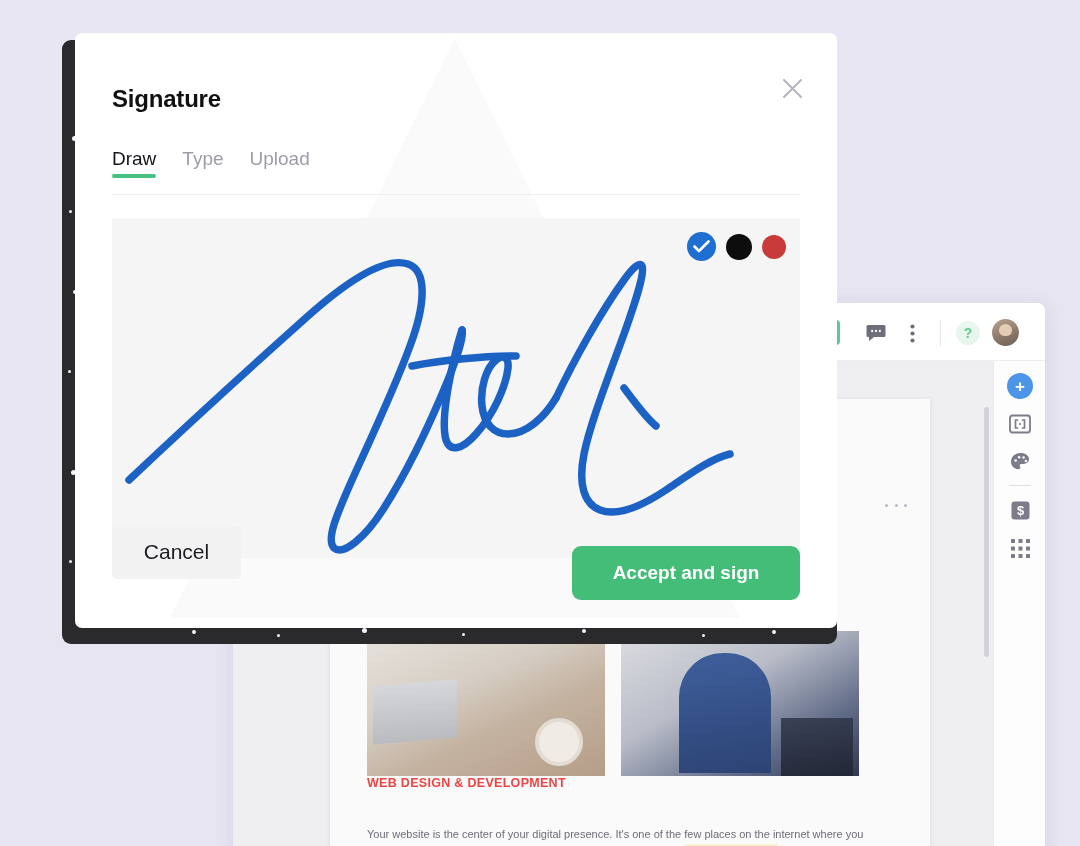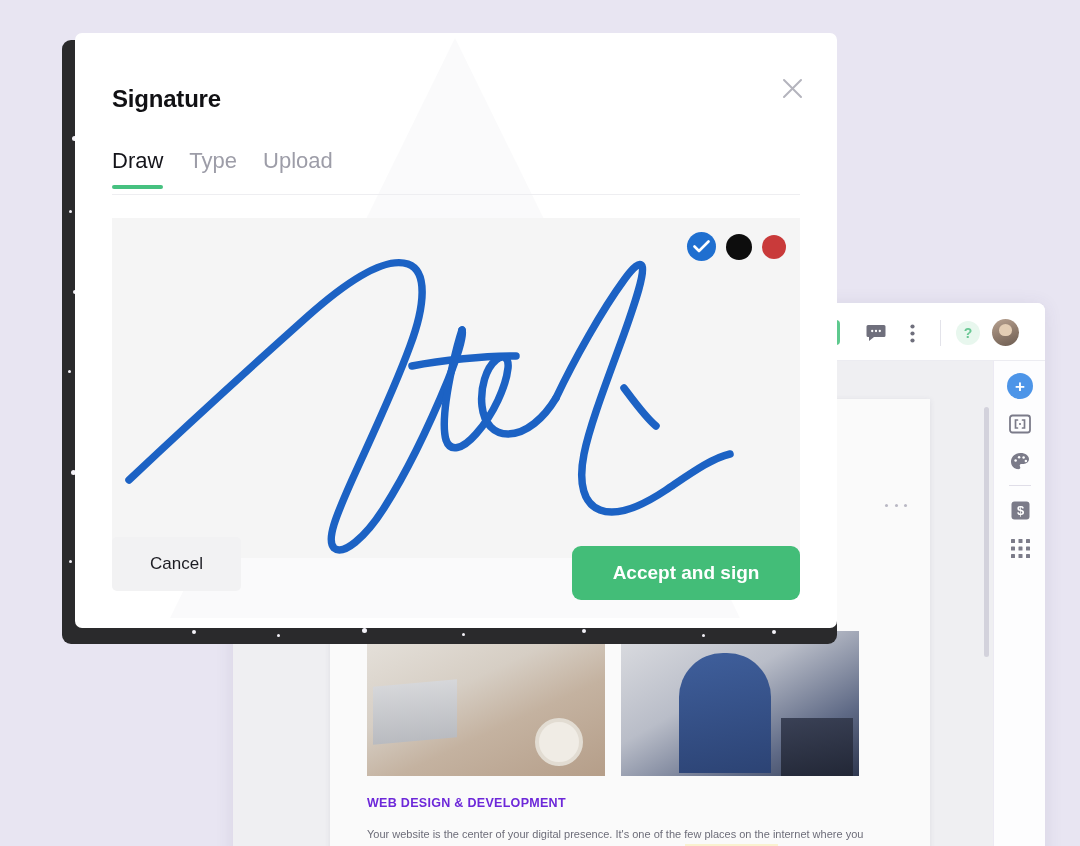--- a/index.html
+++ b/index.html
@@ -193,24 +193,24 @@
     background: linear-gradient(170deg,#3f5f9c 0%,#2c4374 100%);
   }
   .photo-b::after {
     content:""; position:absolute; right:6px; bottom:0;
     width:72px; height:58px;
     background: linear-gradient(170deg,#3a4156 0%,#222736 100%);
   }
 
   .doc-h {
     position: absolute;
-    left: 37px; top: 397px;
+    left: 37px; top: 377px;
     font-size: 12.5px; font-weight: bold;
     letter-spacing: 0.3px;
-    color: #6d28d9;
+    color: #ef4444;
   }
   .doc-p {
     position: absolute;
     left: 37px;
     width: 505px;
     font-size: 11px;
     line-height: 15.5px;
     color: #6d6d79;
   }
   .doc-p1 { top: 428px; }
@@ -269,23 +269,23 @@
     cursor: pointer;
   }
 
   .tabs {
     position: absolute;
     left: 37px; top: 115px;
     display: flex; gap: 26px;
   }
   .tab {
     position: relative;
-    font-size: 22px;
+    font-size: 19px;
     color: #9d9da8;
-    padding-bottom: 15px;
+    padding-bottom: 8px;
     cursor: pointer;
   }
   .tab.active { color: #14141a; }
   .tab.active::after {
     content: "";
     position: absolute;
     left: 0; right: 0; bottom: 0;
     height: 4px;
     background: #46c180;
     border-radius: 2px;
@@ -321,25 +321,25 @@
 
   .sig-svg {
     position: absolute;
     left: 0; top: 0;
     width: 688px; height: 340px;
     pointer-events: none;
   }
 
   .btn-cancel {
     position: absolute;
-    left: 37px; top: 504px;
+    left: 37px; top: 492px;
     width: 129px; height: 54px;
     background: #f2f2f3;
     border: none; border-radius: 5px;
-    font-size: 17px;
+    font-size: 21px;
     color: #1c1c22;
     font-family: "Liberation Sans", sans-serif;
     cursor: pointer;
   }
   .btn-accept {
     position: absolute;
     right: 37px; top: 513px;
     width: 228px; height: 54px;
     background: #43bd78;
     border: none; border-radius: 9px;

